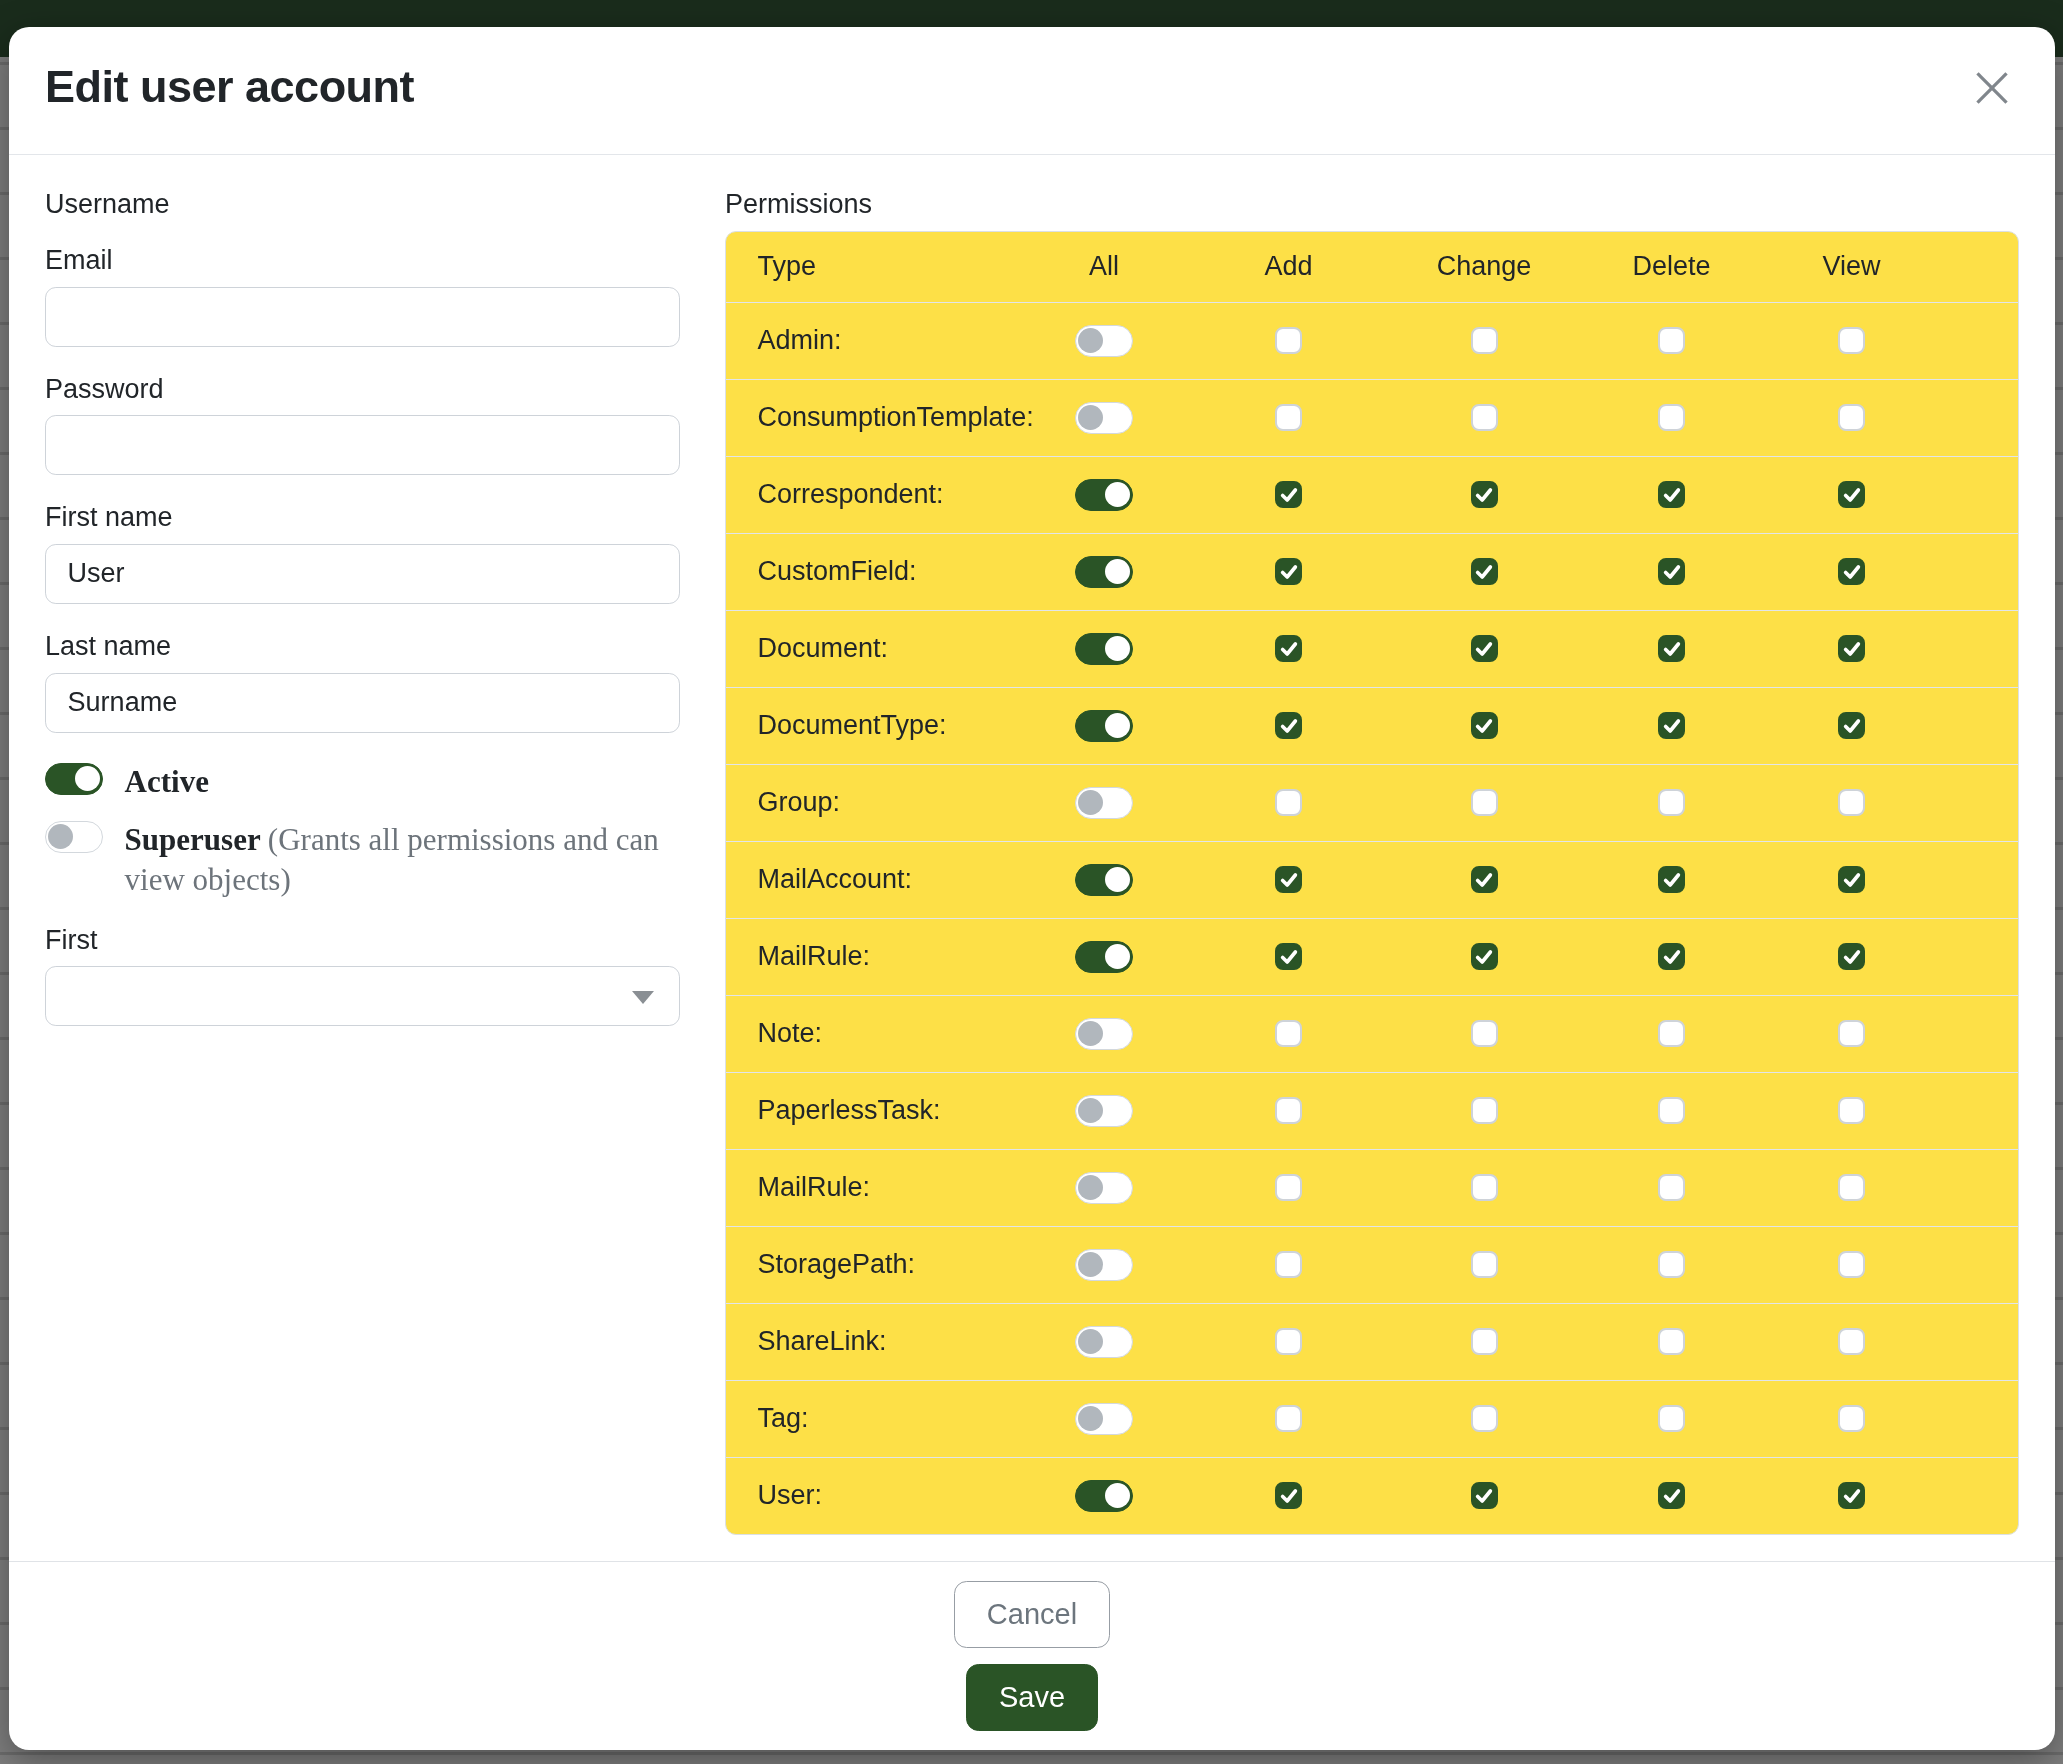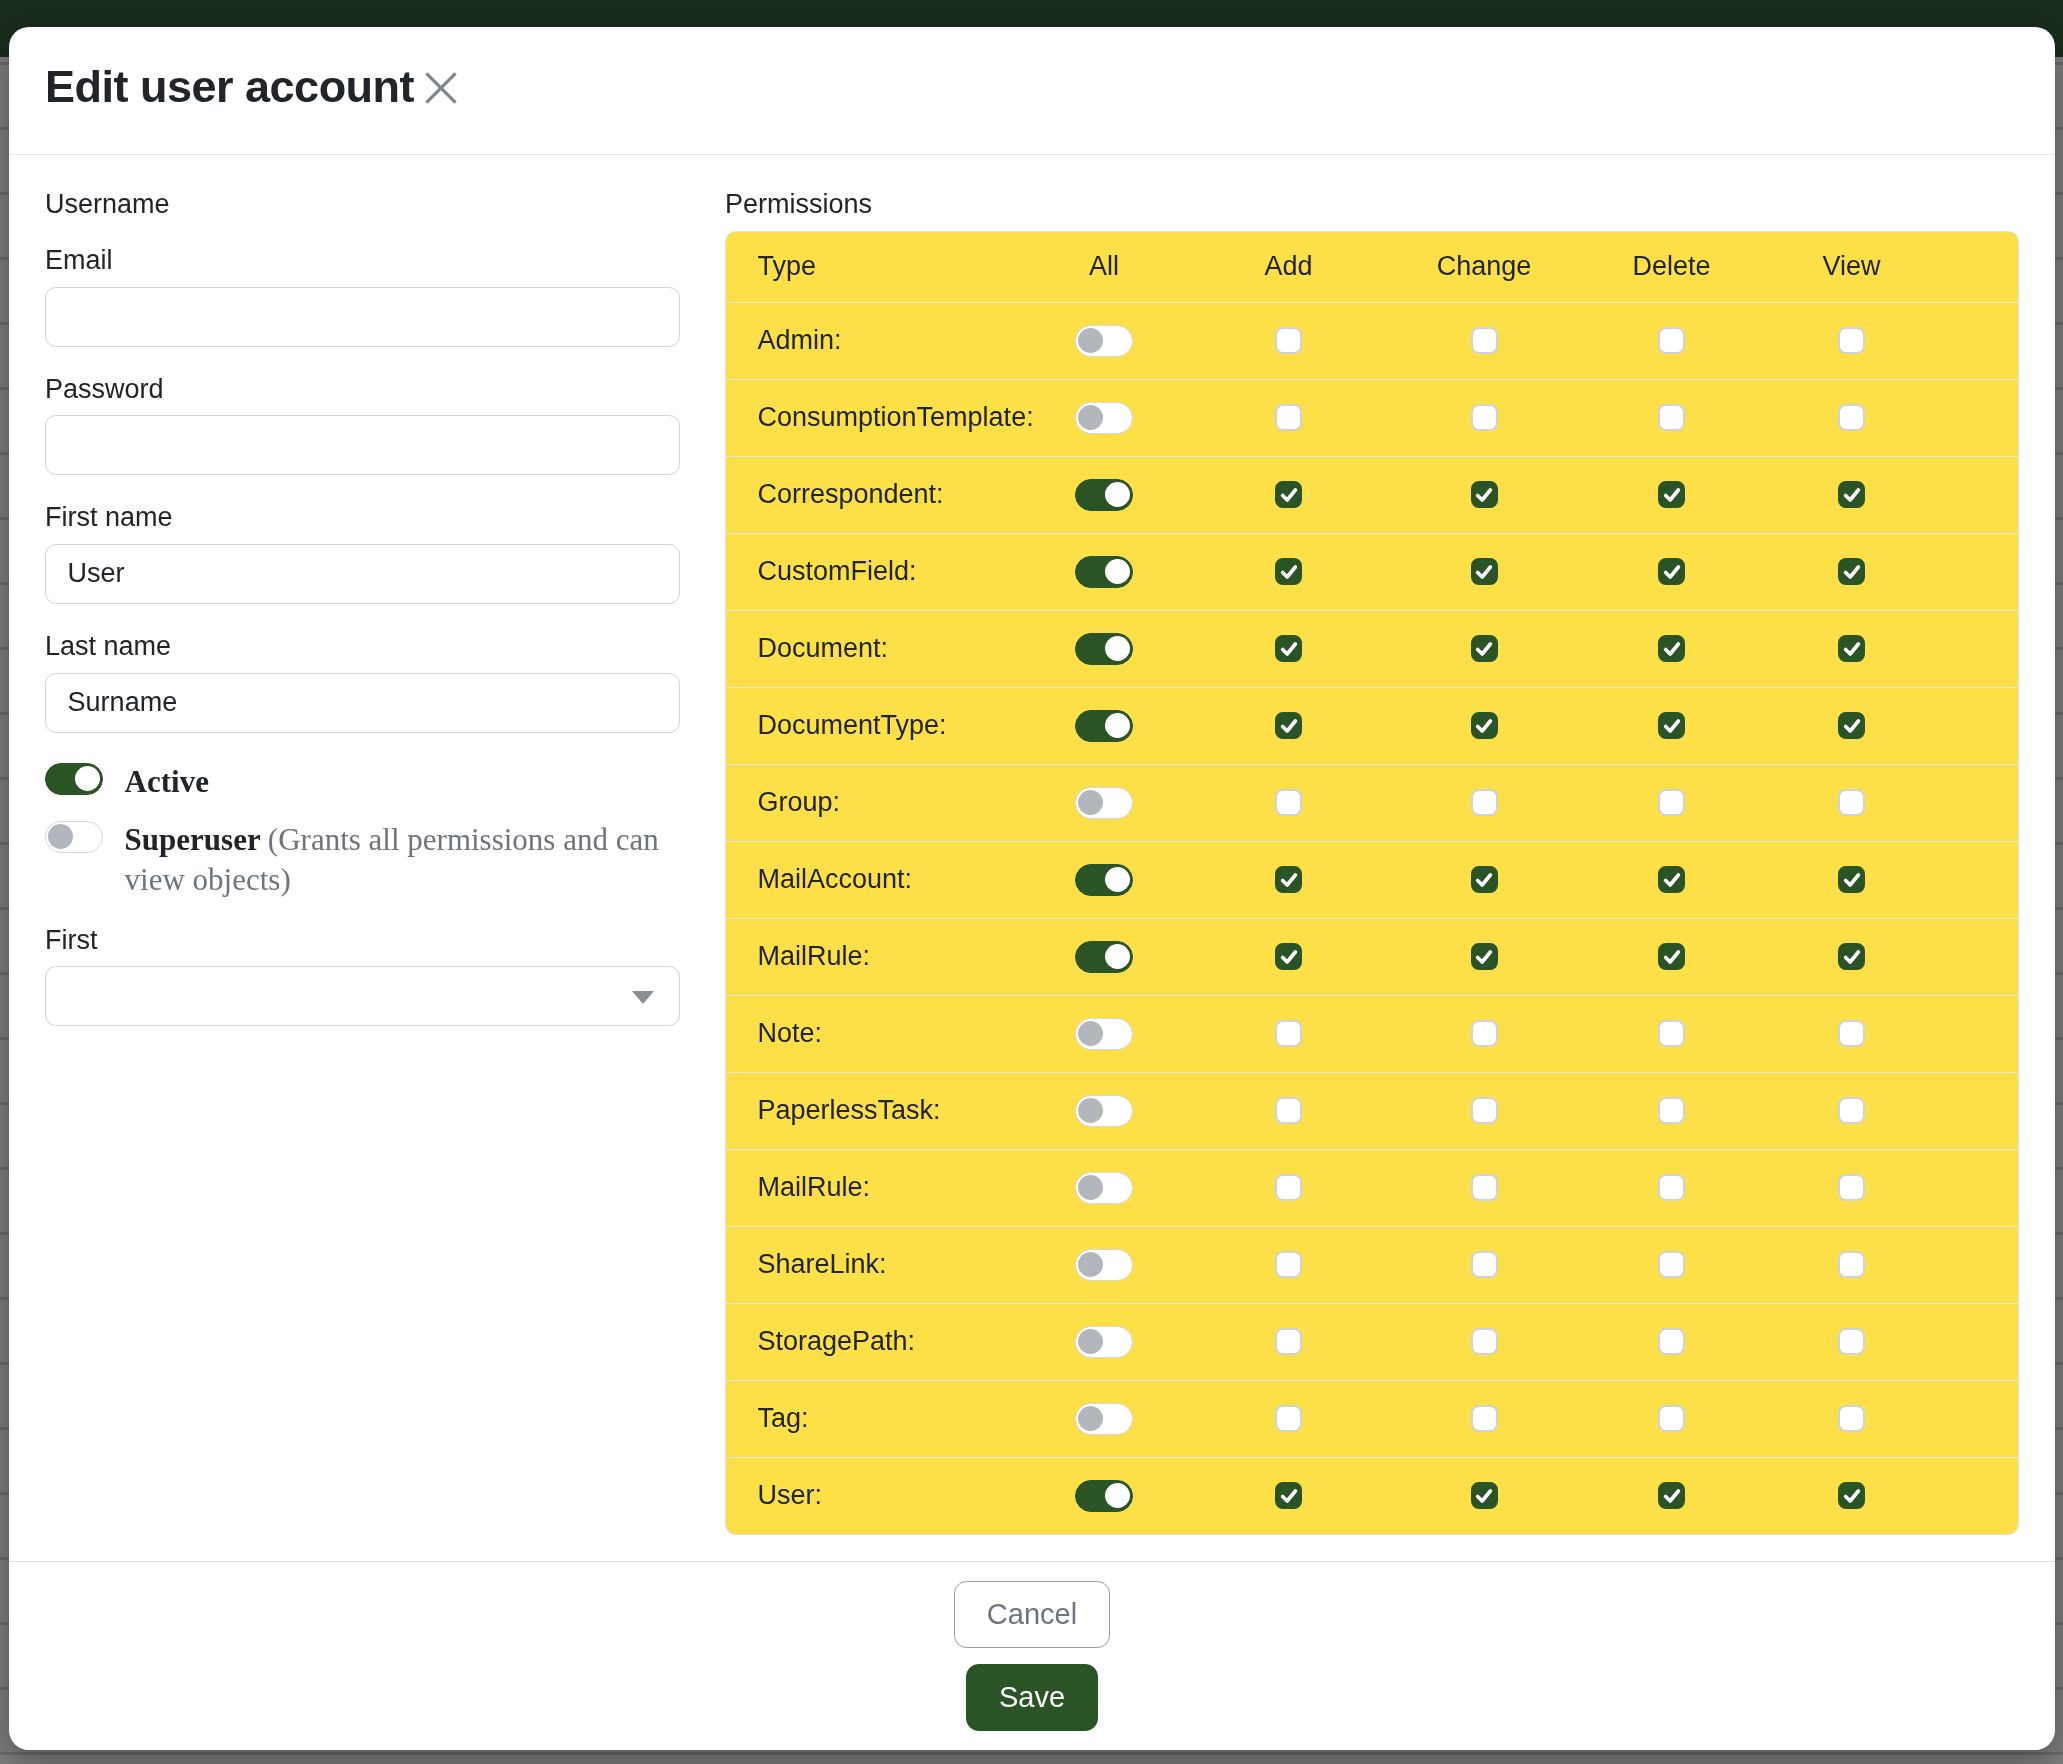--- a/index.html
+++ b/index.html
@@ -28,21 +28,21 @@
   }
   
   .modal{
     position:absolute;left:9px;top:27px;width:2046px;height:1723px;
     background:#fff;border-radius:20px;
     box-shadow:0 10.8px 36px rgba(0,0,0,.35);
     display:flex;flex-direction:column;overflow:hidden;
   }
   .modal-header{
     padding:32px 36px 36px 36px;border-bottom:1.8px solid #e3e6ea;
-    display:flex;align-items:flex-start;
+    display:flex;justify-content:space-between;align-items:flex-start;
   }
   .modal-title{font-size:45px;font-weight:700;line-height:56px;letter-spacing:-0.5px;}
   .close-btn{
     background:none;border:none;padding:7.2px;cursor:pointer;margin-top:1.8px;
   }
   .modal-body{
     flex:1;display:flex;gap:45px;padding:36px 36px 0 36px;align-items:flex-start;
   }
   .left-col{width:635px;flex:0 0 635px;}
   .right-col{flex:1;}
@@ -417,32 +417,32 @@
     <div class="pcell switch">
                 <div class="knob"></div>
               </div>
     <div class="pcell cb cb-add"></div>
     <div class="pcell cb cb-change"></div>
     <div class="pcell cb cb-delete"></div>
     <div class="pcell cb cb-view"></div>
   </div>
 
   <div class="prow">
+    <span class="pcell first ptype">StoragePath:</span>
+    <div class="pcell switch">
+                <div class="knob"></div>
+              </div>
+    <div class="pcell cb cb-add"></div>
+    <div class="pcell cb cb-change"></div>
+    <div class="pcell cb cb-delete"></div>
+    <div class="pcell cb cb-view"></div>
+  </div>
+
+  <div class="prow">
     <span class="pcell first ptype">ShareLink:</span>
-    <div class="pcell switch">
-                <div class="knob"></div>
-              </div>
-    <div class="pcell cb cb-add"></div>
-    <div class="pcell cb cb-change"></div>
-    <div class="pcell cb cb-delete"></div>
-    <div class="pcell cb cb-view"></div>
-  </div>
-
-  <div class="prow">
-    <span class="pcell first ptype">StoragePath:</span>
     <div class="pcell switch">
                 <div class="knob"></div>
               </div>
     <div class="pcell cb cb-add"></div>
     <div class="pcell cb cb-change"></div>
     <div class="pcell cb cb-delete"></div>
     <div class="pcell cb cb-view"></div>
   </div>
 
   <div class="prow">

